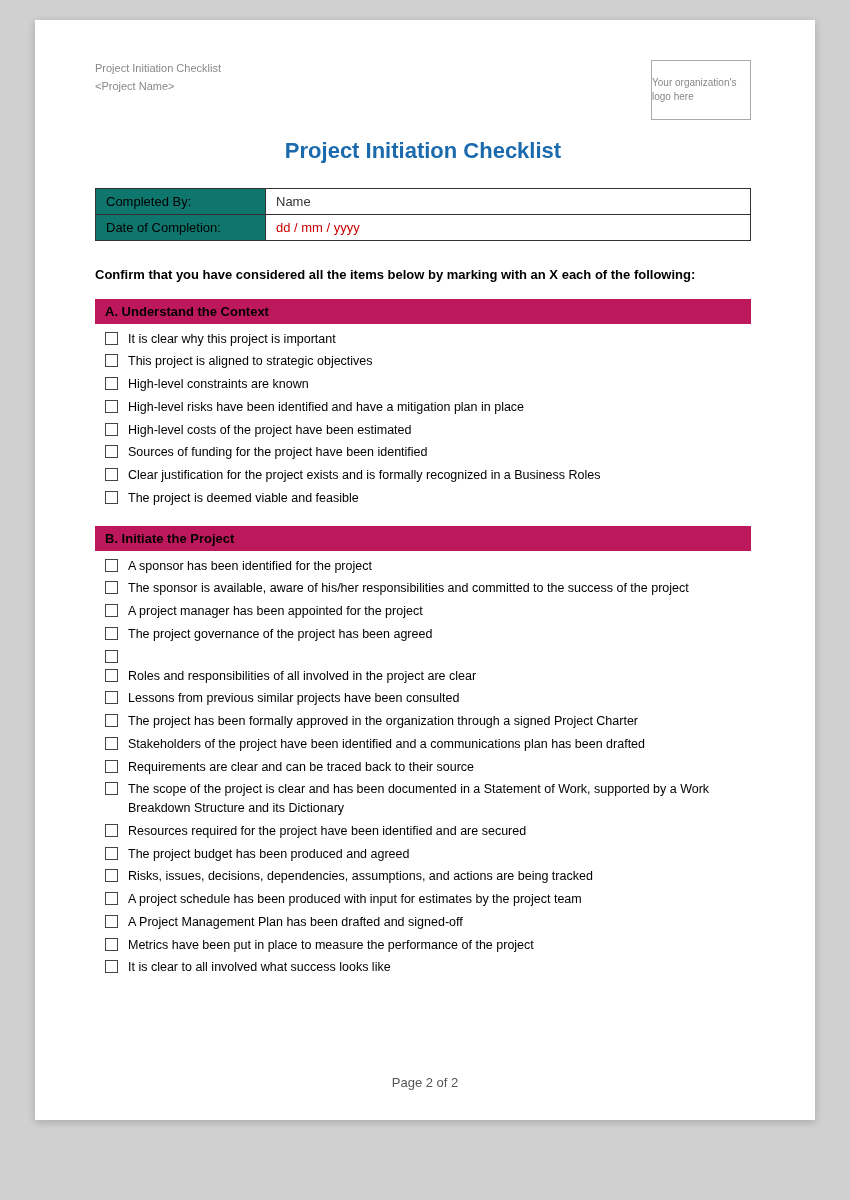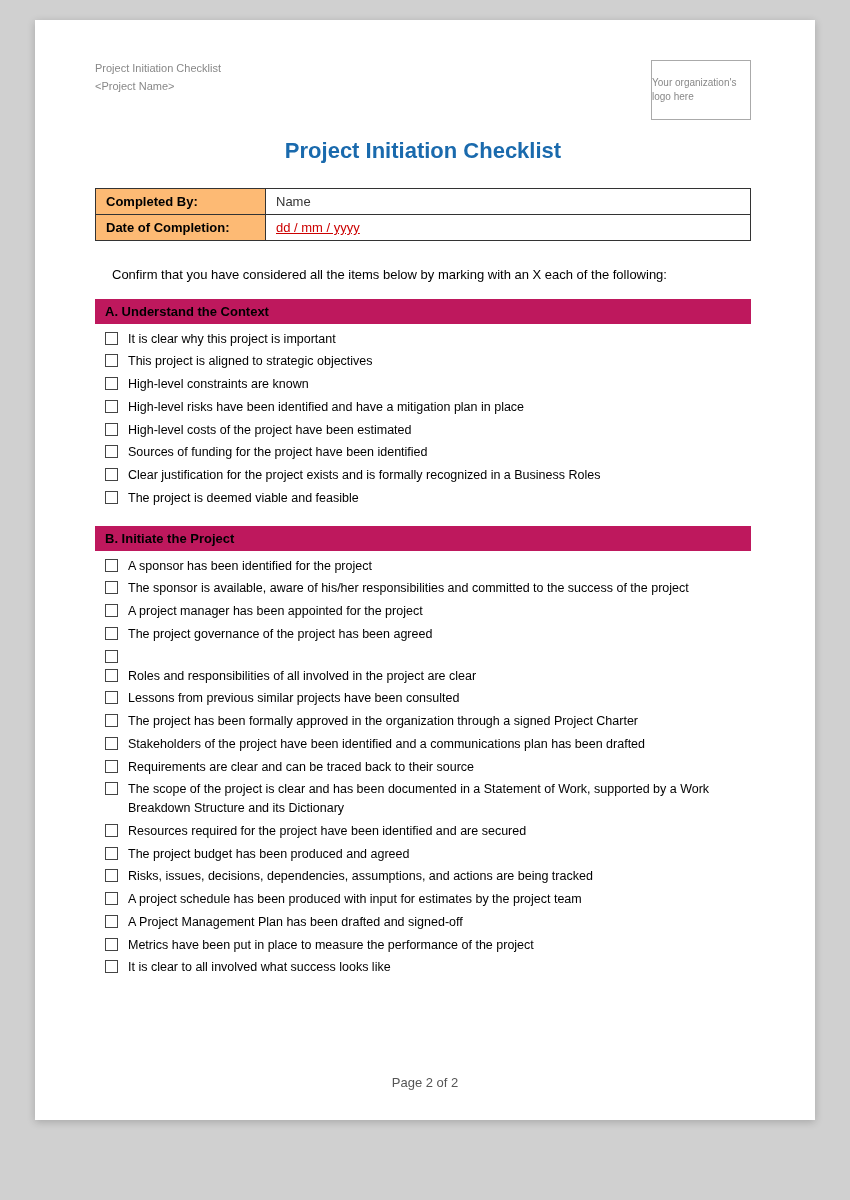--- a/index.html
+++ b/index.html
@@ -54,33 +54,32 @@
       border-collapse: collapse;
       width: 100%;
       margin-bottom: 24px;
     }
     .info-table td {
       border: 1.5px solid #333;
       padding: 5px 10px;
       font-size: 13px;
     }
     .info-table .label-cell {
-      font-weight: bold;
+      font-weight: normal;
       width: 170px;
-      background: #fdba74;
+      background: #0f766e;
     }
     .info-table .value-cell {
       color: #333;
     }
     .instruction {
       font-size: 13px;
-      font-weight: normal;
+      font-weight: bold;
       margin-bottom: 14px;
       line-height: 1.5;
-      margin-left: 17px;
     }
     .section {
       margin-bottom: 16px;
     }
     .section-header {
       background: #be185d;
       padding: 5px 10px;
       font-size: 13px;
       font-weight: bold;
       margin-bottom: 4px;
@@ -131,21 +130,21 @@
 
   <table class="info-table">
     <tbody>
         <tr>
       <td class="label-cell">Completed By:</td>
       <td class="value-cell">Name</td>
     </tr>
     <tr>
       <td class="label-cell">Date of Completion:</td>
       <td class="value-cell">
-        <span style="color:#c00;text-decoration:underline;">dd / mm / yyyy</span>
+        <span style="color:#c00;">dd / mm / yyyy</span>
       </td>
     </tr>
   </tbody>
     </table>
 
   <div class="instruction">Confirm that you have considered all the items below by marking with an X each of the following:</div>
 
   <div id="sections-container">
       <div class="section">
         <div class="section-header">A.   Understand the Context</div>

